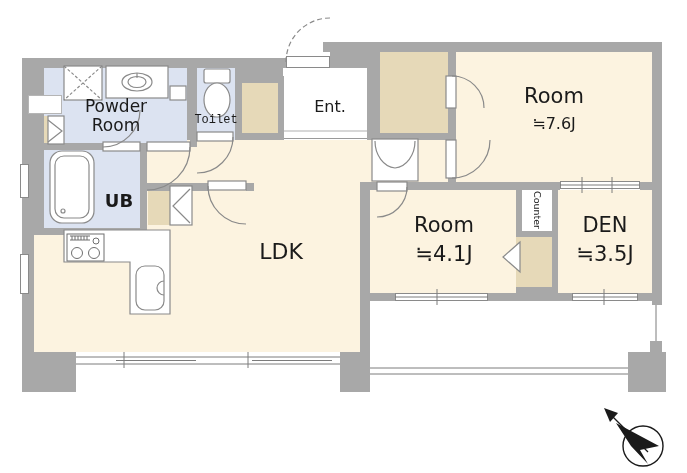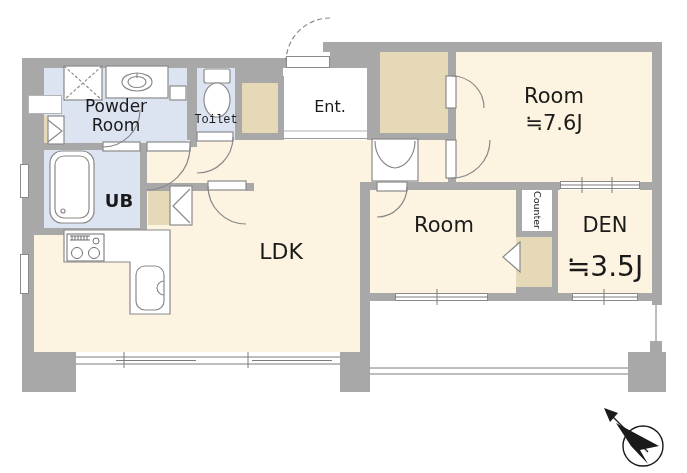--- a/index.html
+++ b/index.html
@@ -193,20 +193,21 @@
       <path d="M648,452 L611,415" stroke="#1a1a1a" stroke-width="1.2" fill="none"></path>
       <polygon points="604,408 618,413 610,422" fill="#1a1a1a"></polygon>
     </g>
   </svg>
 
   <div class="lbl" style="left:116px;top:116px;font-size:17px;white-space:normal;width:96px;">Powder Room</div>
   <div class="lbl" style="left:216px;top:121px;font-size:12px;font-family:Liberation Mono, monospace;">Toilet</div>
   <div class="lbl" style="left:119px;top:201px;font-size:18px;font-weight:bold;">UB</div>
   <div class="lbl" style="left:330px;top:107px;font-size:16px;">Ent.</div>
   <div class="lbl" style="left:554px;top:97px;font-size:21px;">Room</div>
-  <div class="lbl" style="left:554px;top:124px;font-size:21px;">≒7.6J</div>
+  <div class="lbl" style="left:554px;top:124px;font-size:16px;">≒7.6J</div>
   <div class="lbl" style="left:444px;top:226px;font-size:21px;">Room</div>
+  <div class="lbl" style="left:444px;top:255px;font-size:21px;">≒4.1J</div>
   <div class="lbl" style="left:605px;top:226px;font-size:21px;">DEN</div>
-  <div class="lbl" style="left:605px;top:267px;font-size:28px;">≒3.5J</div>
+  <div class="lbl" style="left:605px;top:255px;font-size:21px;">≒3.5J</div>
   <div class="lbl" style="left:537px;top:210px;font-size:9.5px;transform:translate(-50%,-50%) rotate(90deg);">Counter</div>
   <div class="lbl" style="left:281px;top:252px;font-size:22px;">LDK</div>
 
 </div>
 
 </body></html>

